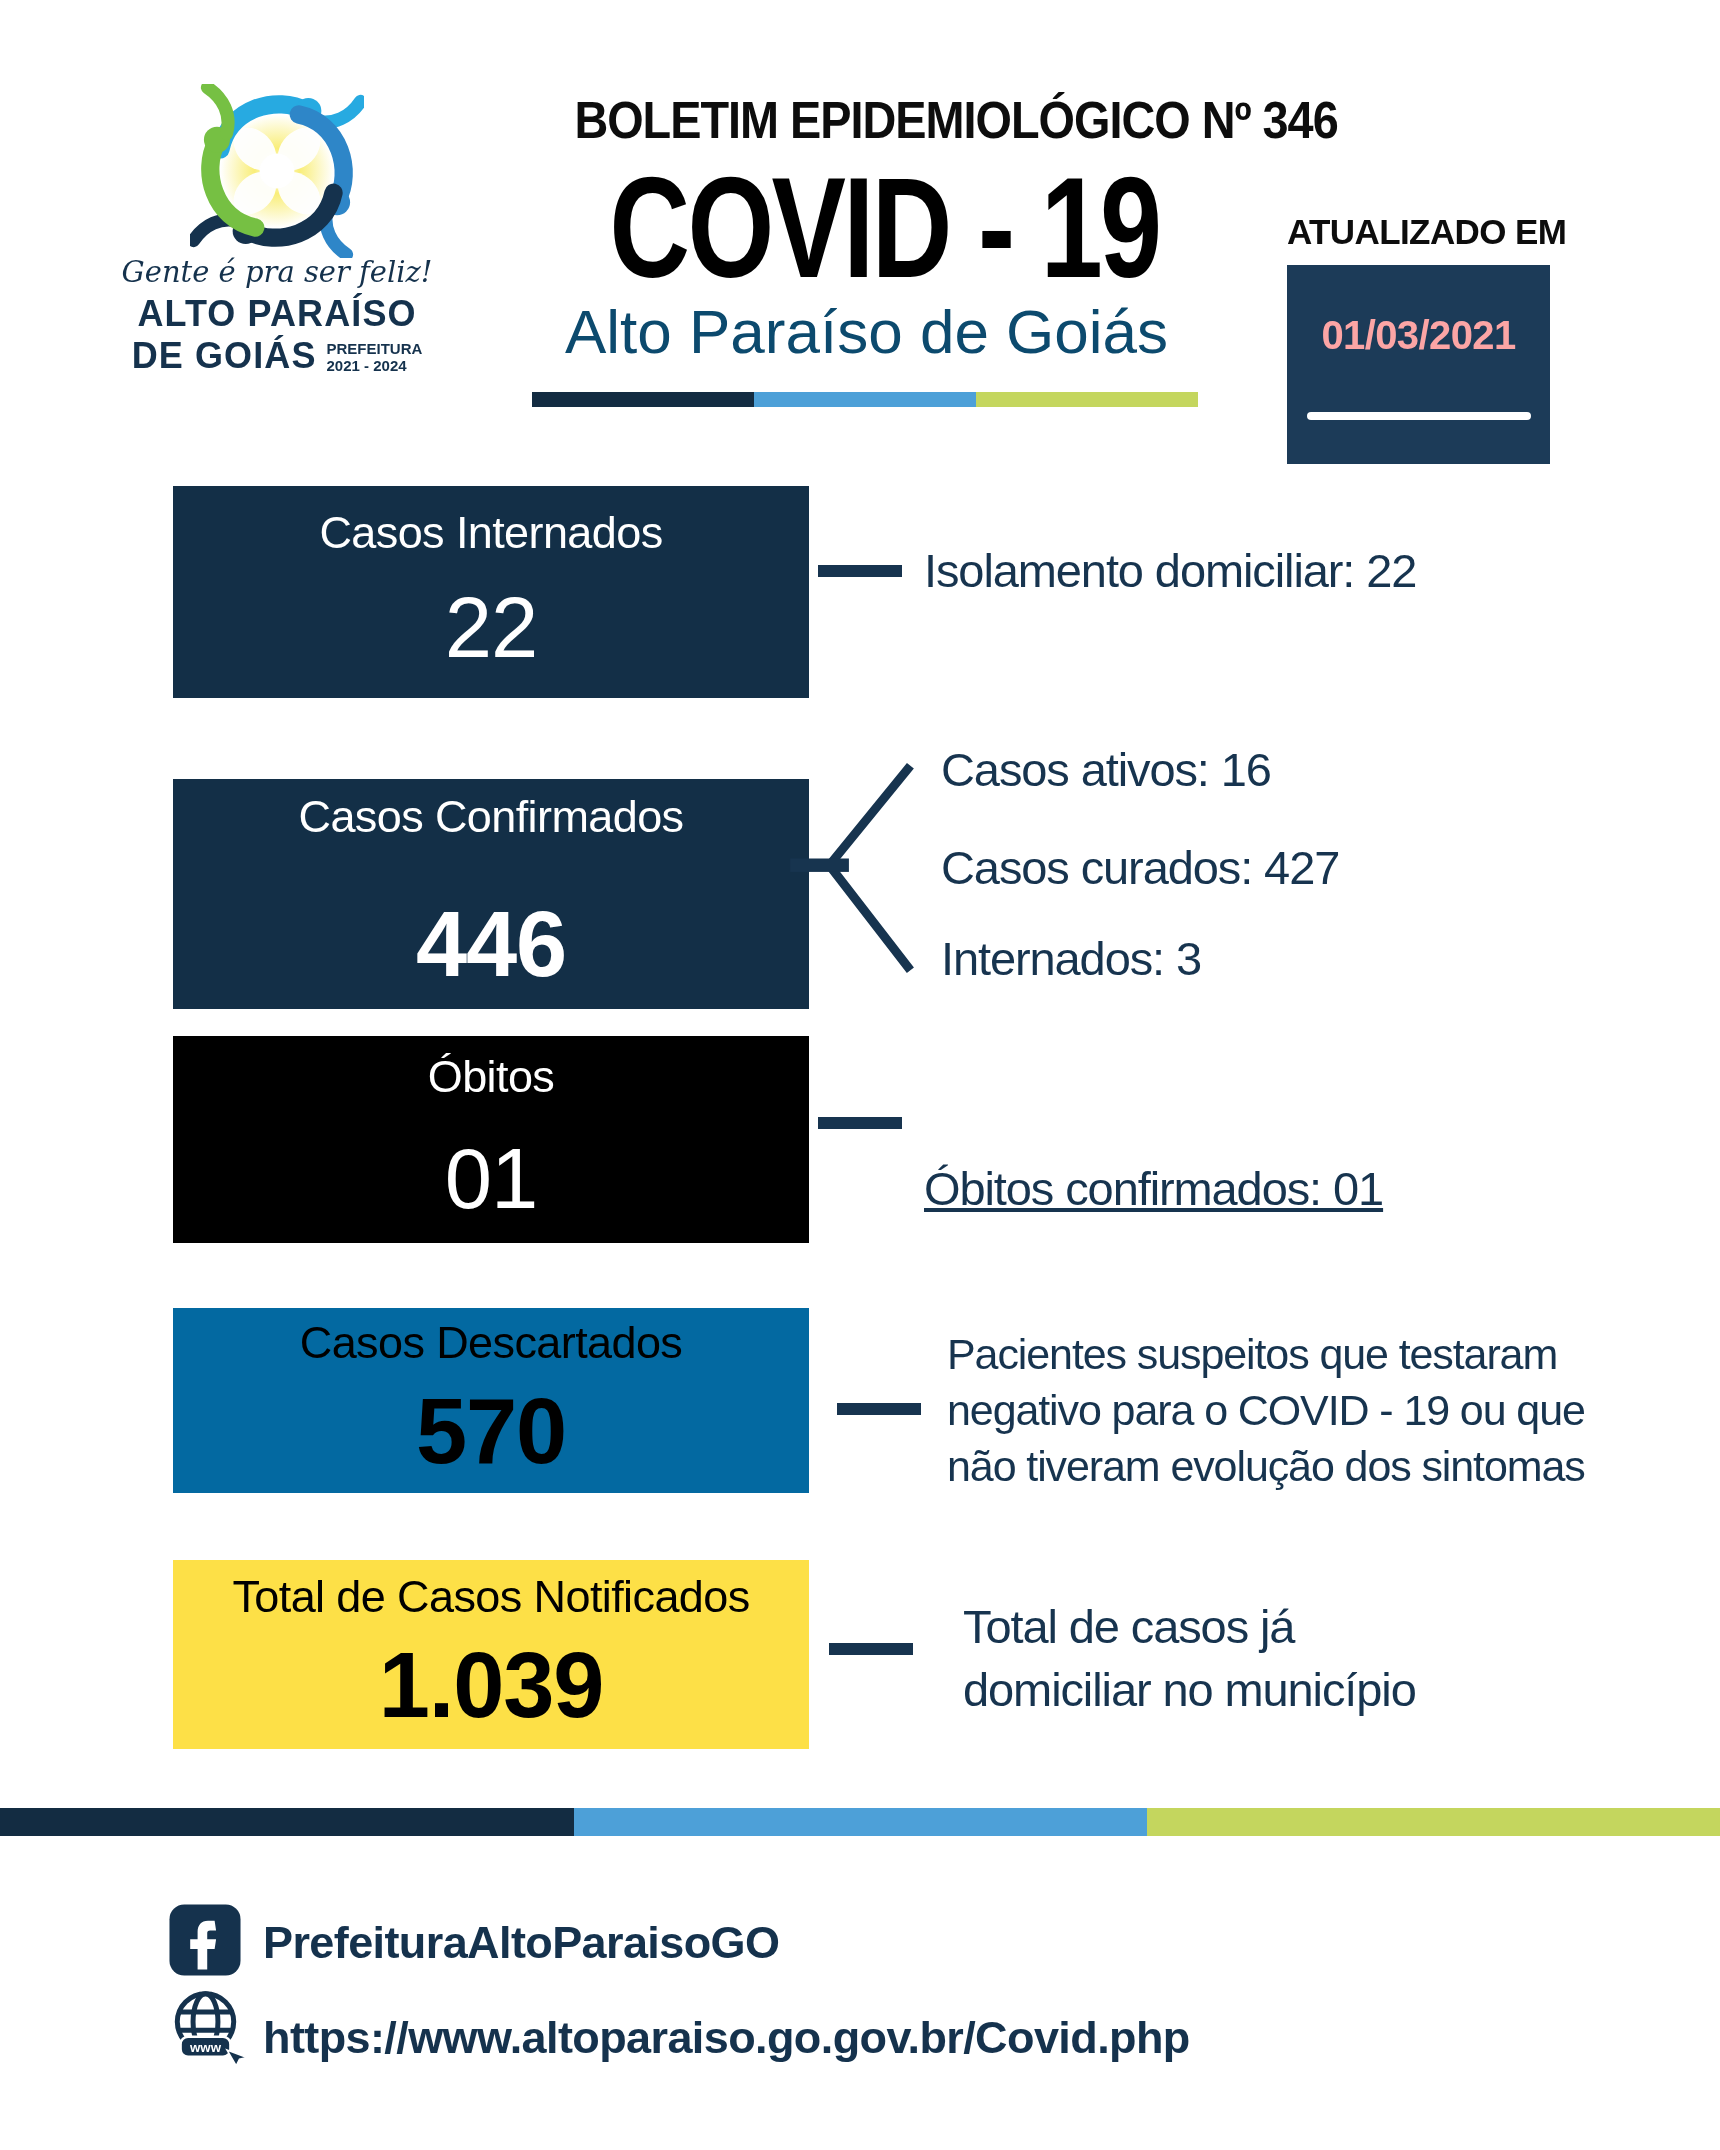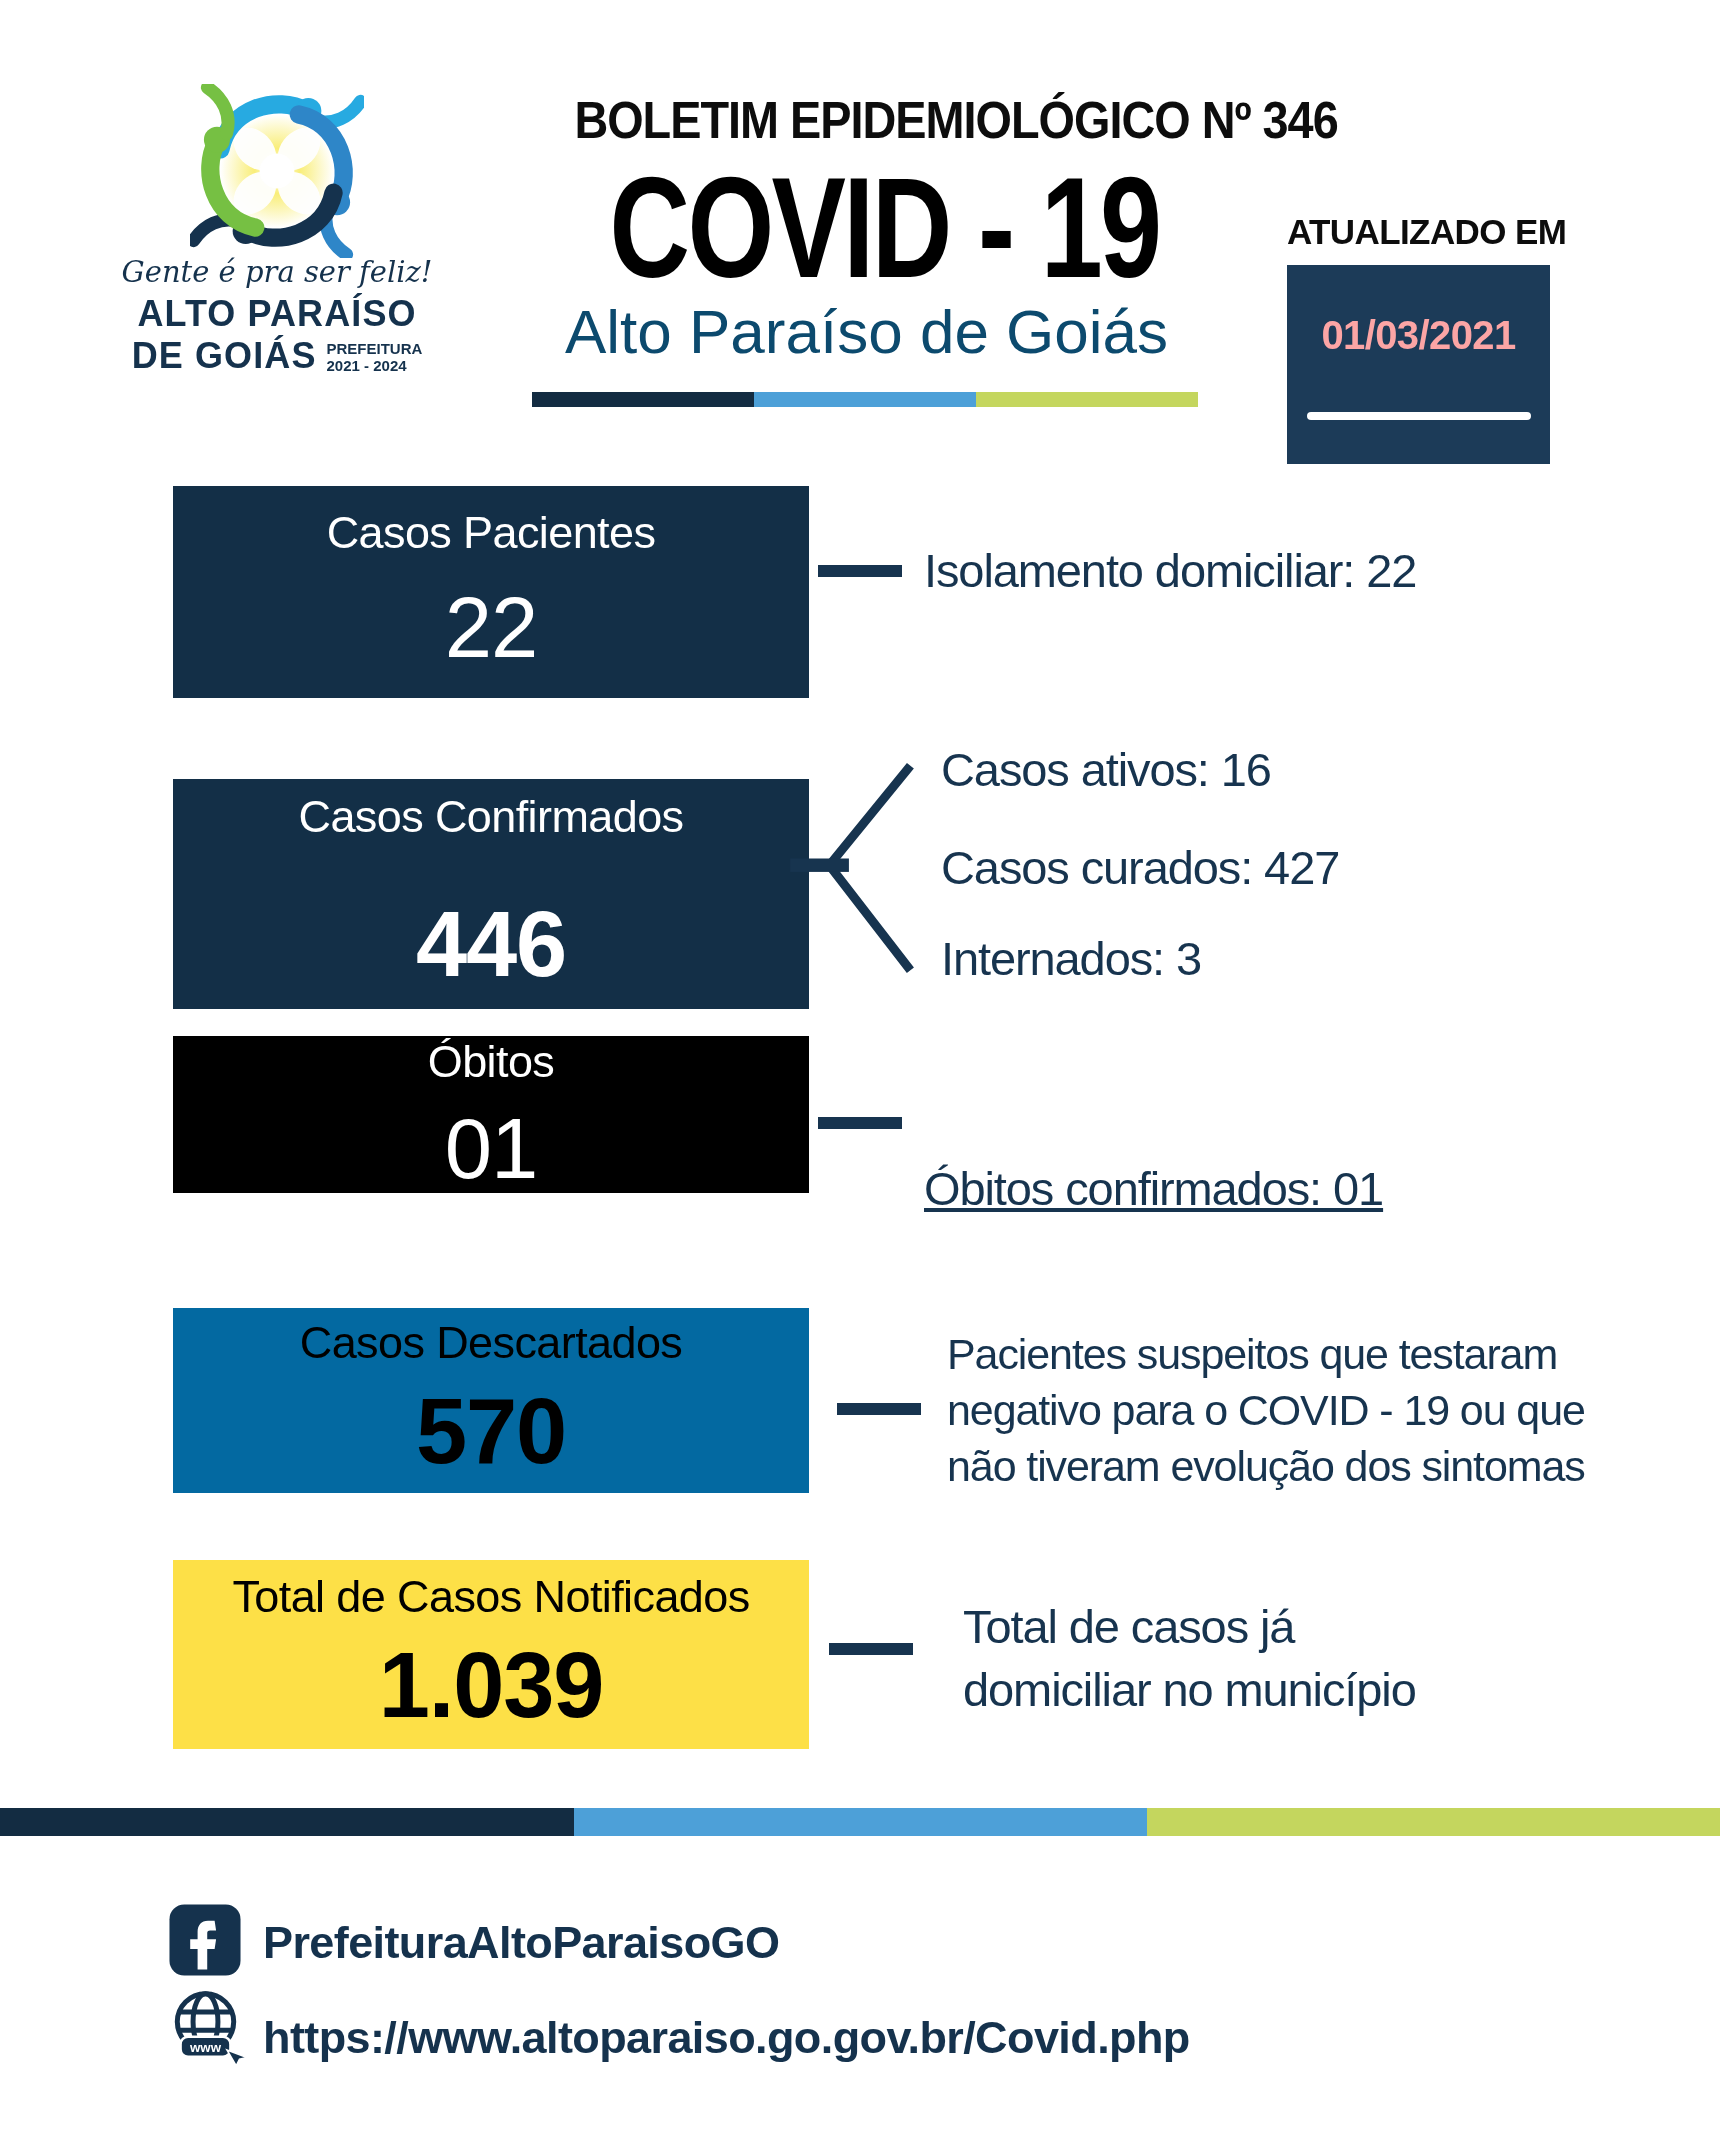--- a/index.html
+++ b/index.html
@@ -119,39 +119,39 @@
     <div class="seg seg-green"></div>
   </div>
 
   <div class="abs updated-label">ATUALIZADO EM</div>
   <div class="abs date-box">
     <div class="date-text">01/03/2021</div>
     <div class="date-underline"></div>
   </div>
 
   <div class="abs statbox navy" style="top:486px;height:212px;">
-    <div class="stat-label">Casos Pacientes</div>
+    <div class="stat-label">Casos Internados</div>
     <div class="stat-num-light">22</div>
   </div>
   <div class="abs dash" style="left:818px;top:565px;"></div>
   <div class="abs note" style="left:924px;top:543px;">Isolamento domiciliar: 22</div>
 
   <div class="abs statbox navy" style="top:779px;height:230px;gap:36px;">
     <div class="stat-label">Casos Confirmados</div>
     <div class="stat-num-bold">446</div>
   </div>
   <svg class="abs" style="left:790px;top:759px;" width="129" height="218" viewBox="0 0 230 390">
     <path d="M 215,12 L 70,190 L 215,378" fill="none" stroke="#17344f" stroke-width="16"></path>
     <rect x="0" y="178" width="105" height="24" fill="#17344f"></rect>
   </svg>
   <div class="abs note" style="left:941px;top:742px;">Casos ativos: 16</div>
   <div class="abs note" style="left:941px;top:840px;">Casos curados: 427</div>
   <div class="abs note" style="left:941px;top:931px;">Internados: 3</div>
 
-  <div class="abs statbox black" style="top:1036px;height:157px;gap:12px;">
+  <div class="abs statbox black" style="top:1036px;height:207px;gap:12px;">
     <div class="stat-label">Óbitos</div>
     <div class="stat-num-light">01</div>
   </div>
   <div class="abs dash" style="left:818px;top:1117px;"></div>
   <div class="abs note" style="left:924px;top:1161px;text-decoration:underline;">Óbitos confirmados: 01</div>
 
   <div class="abs statbox green" style="top:1308px;height:185px;">
     <div class="stat-label">Casos Descartados</div>
     <div class="stat-num-bold">570</div>
   </div>

